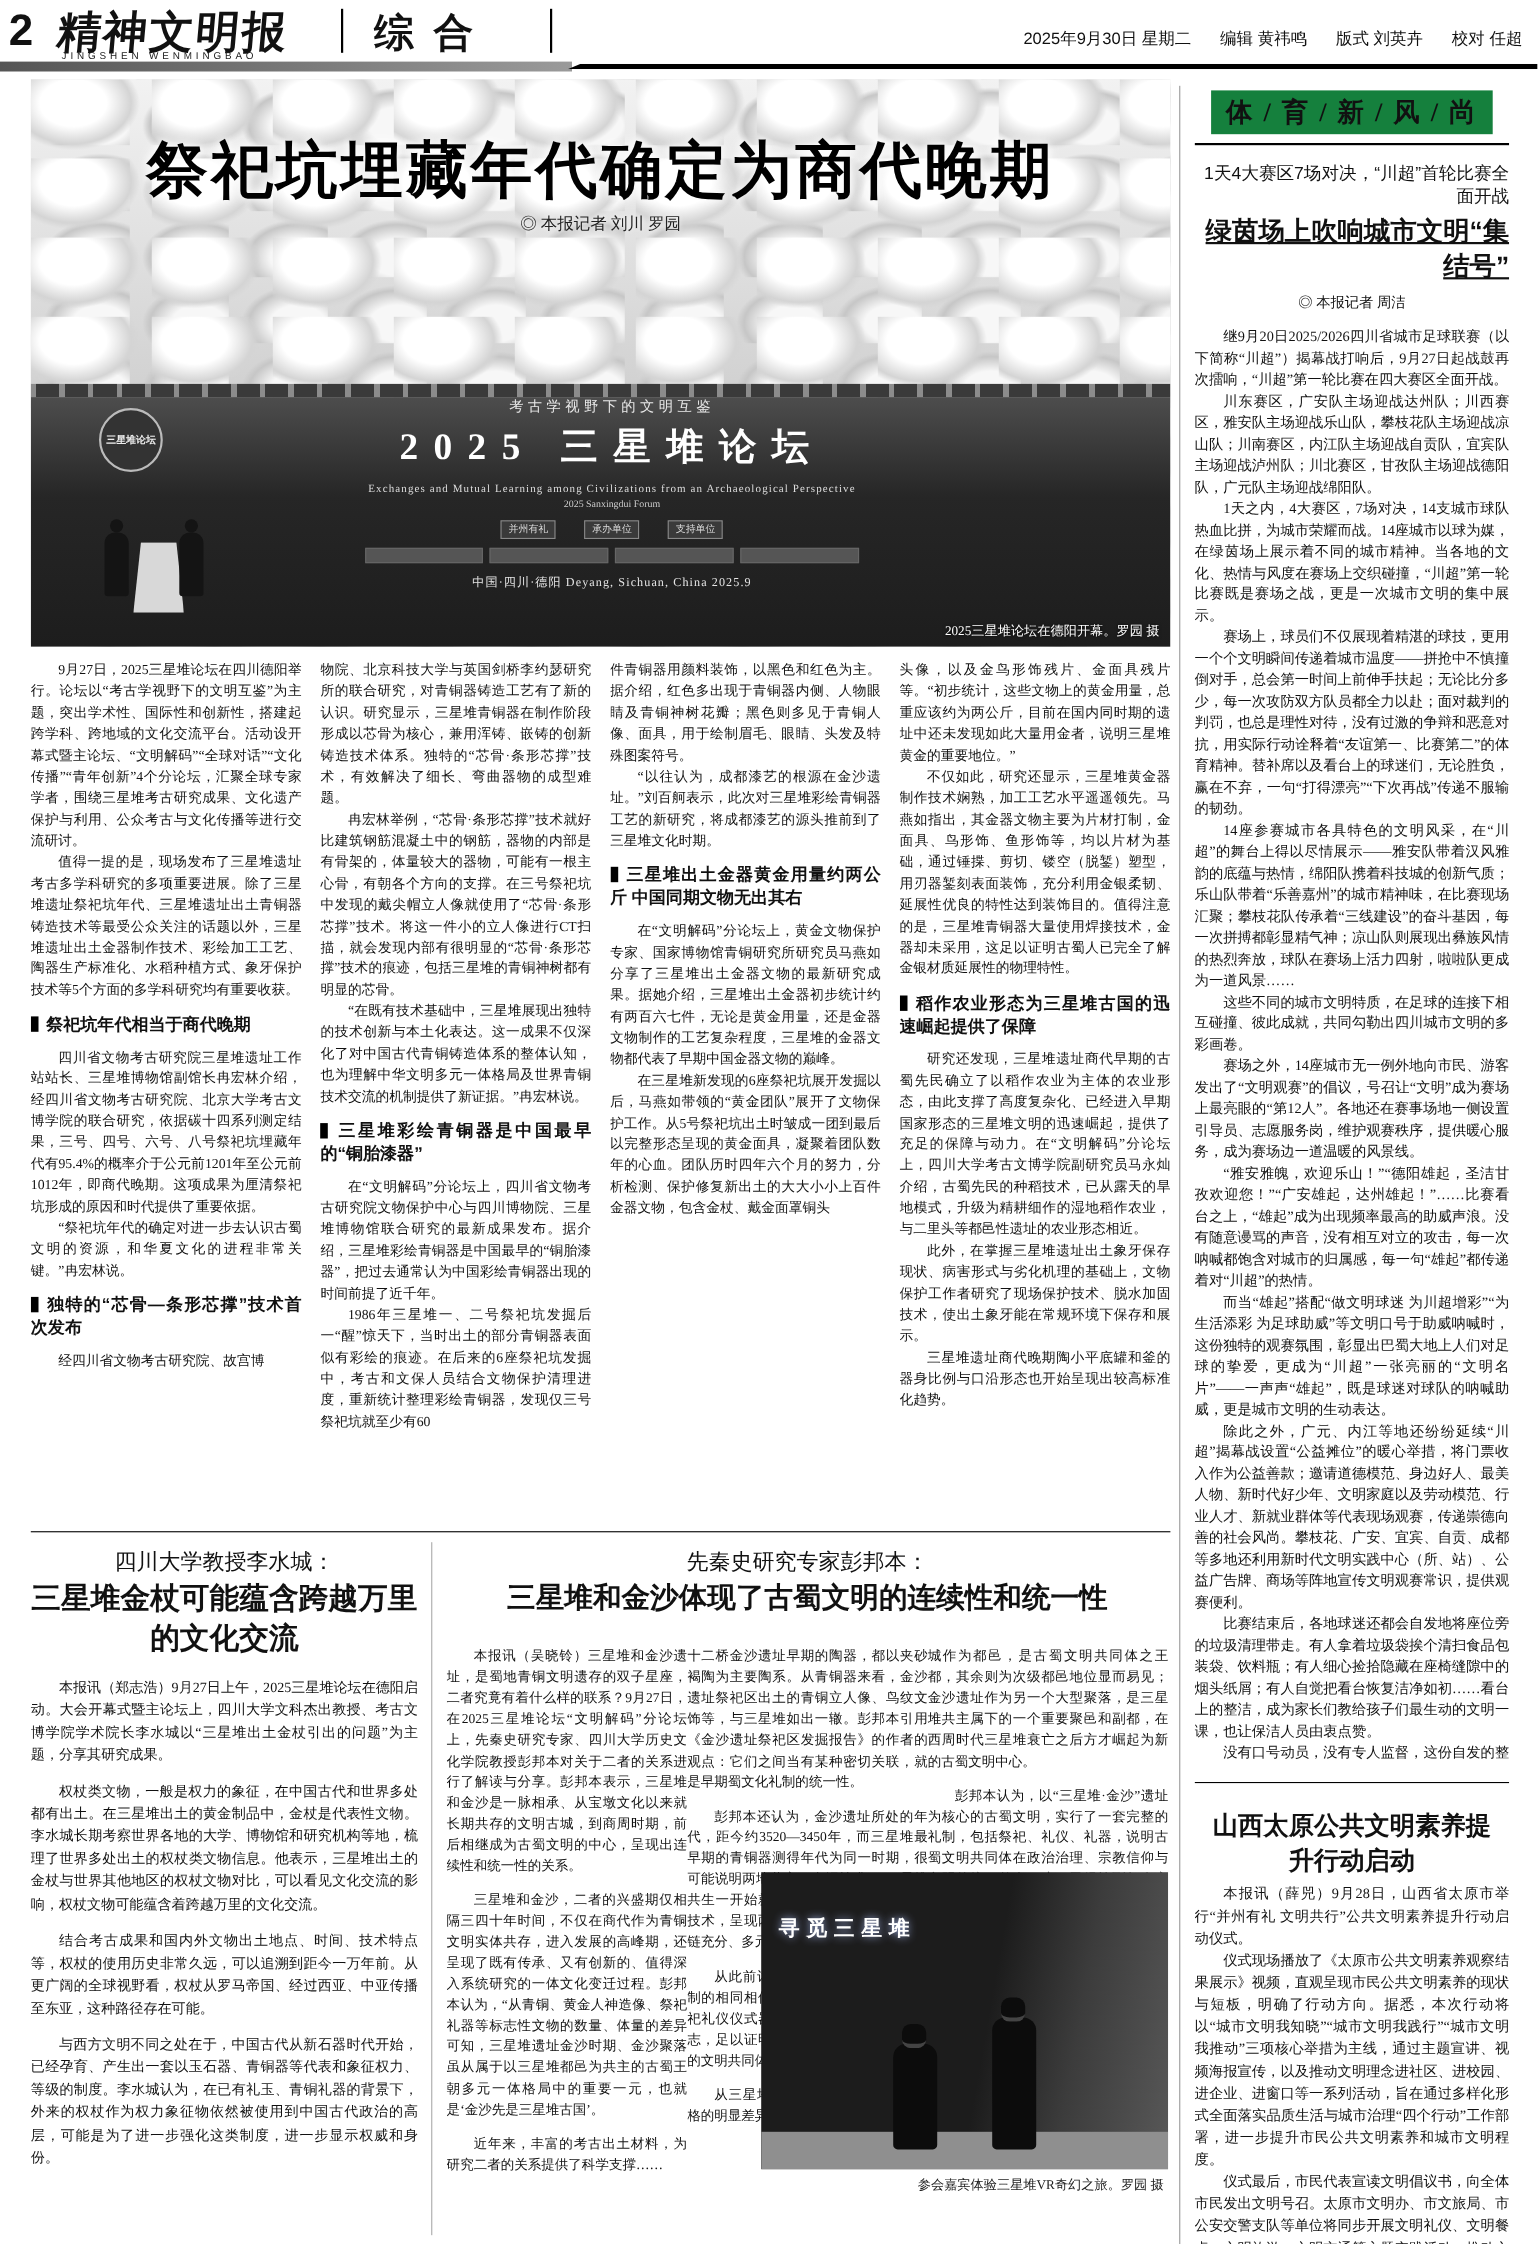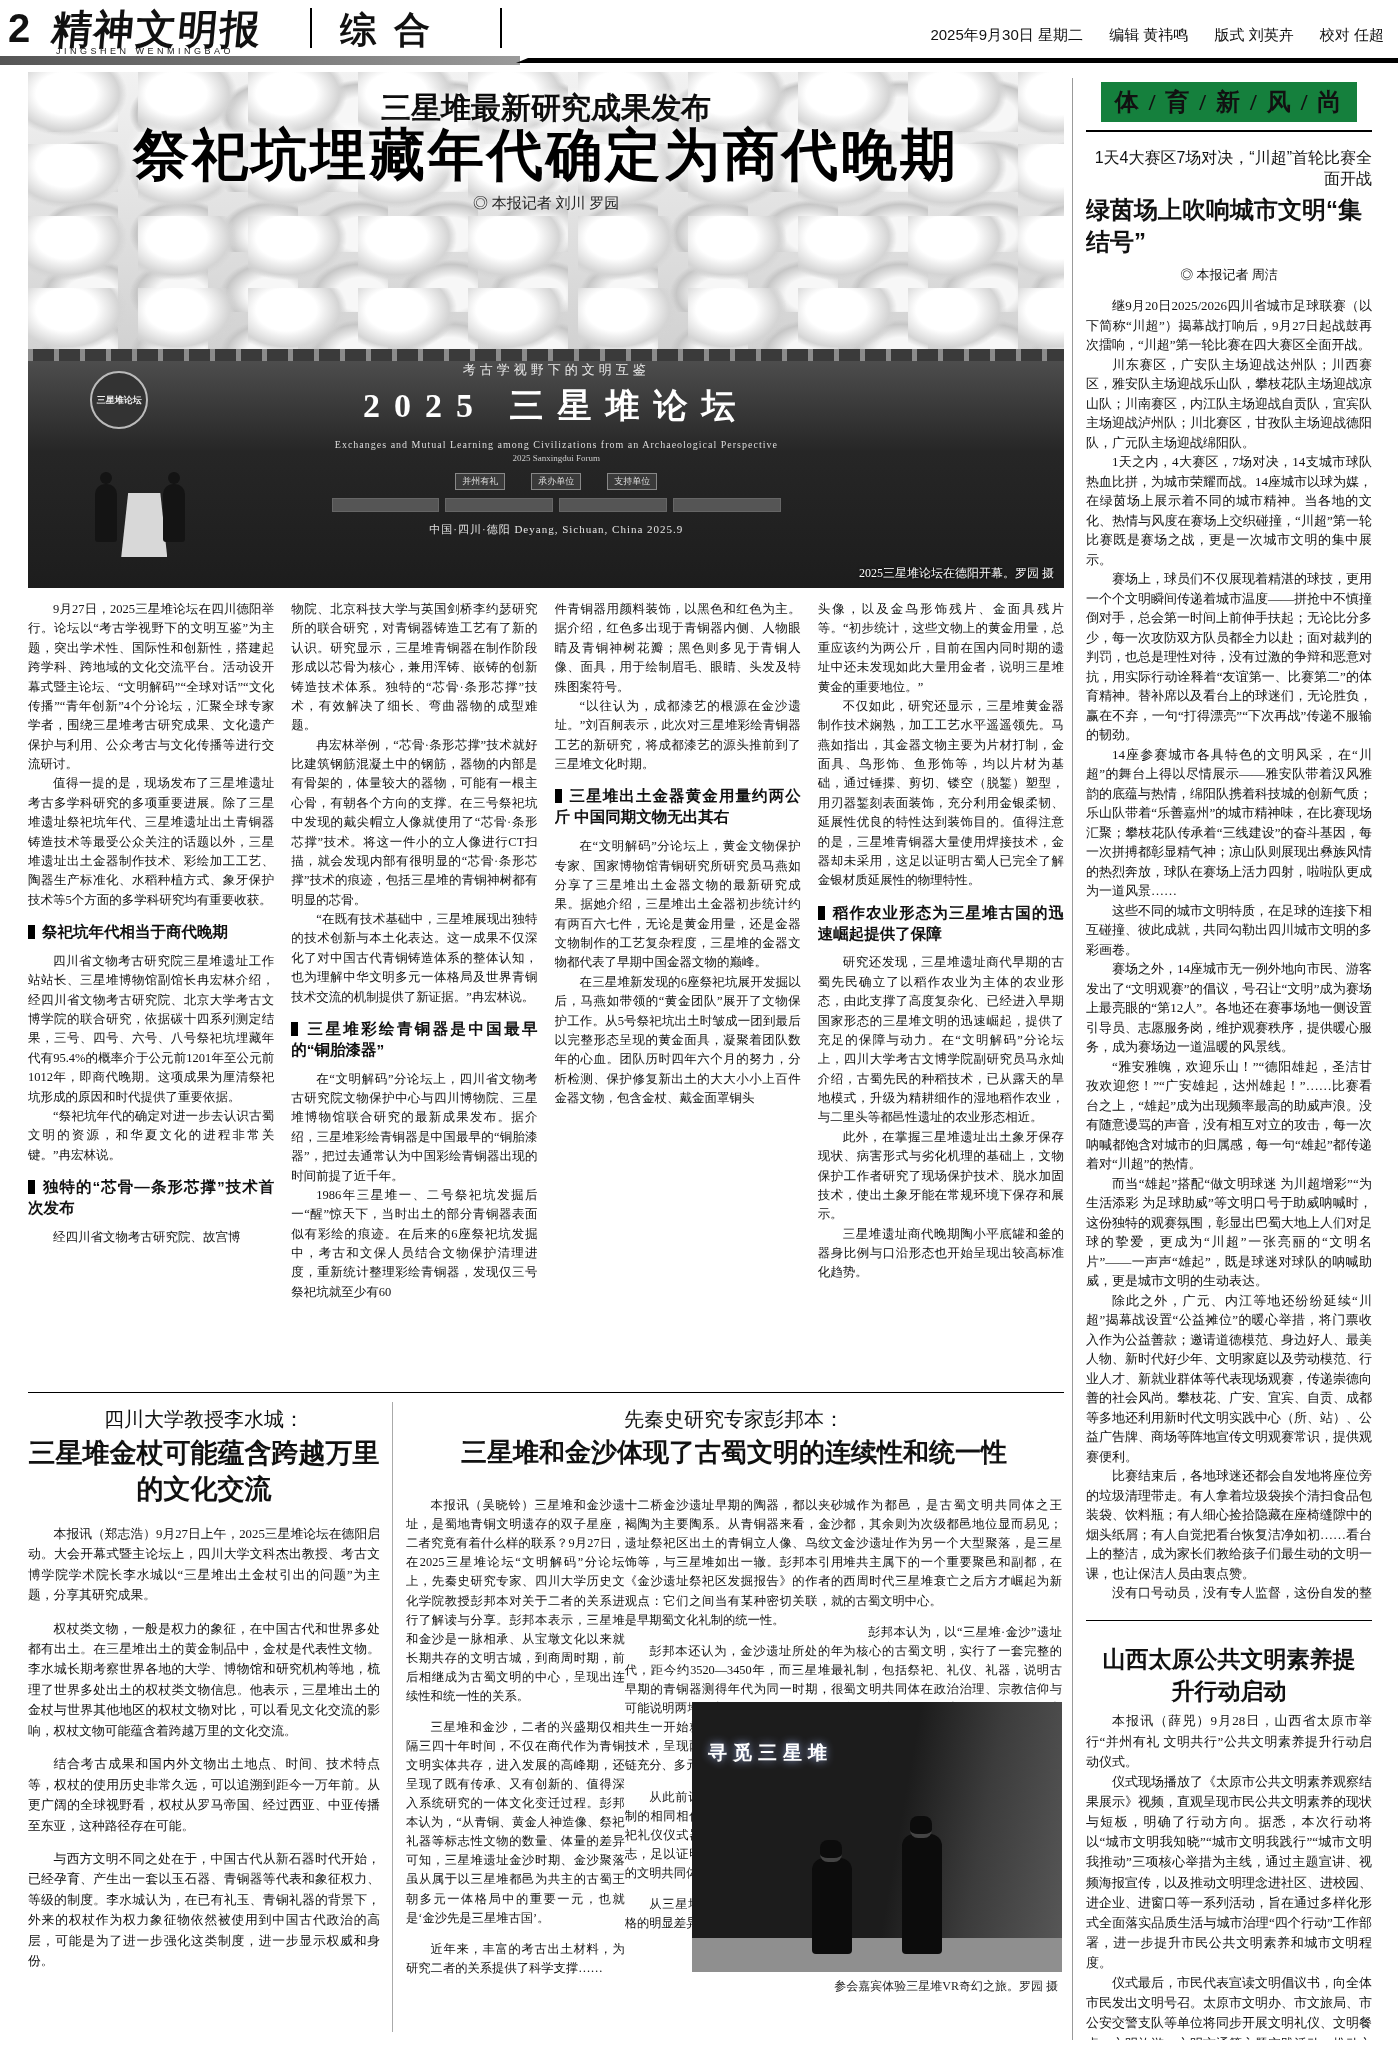--- a/index.html
+++ b/index.html
@@ -103,21 +103,21 @@
   .vrp{position:absolute;bottom:18px;width:40px;height:96px;background:#0c0c0c;border-radius:12px 12px 4px 4px;}
   .vrp::before{content:"";position:absolute;left:8px;top:-18px;width:22px;height:18px;border-radius:8px;
             background:#0c0c0c;border-bottom:4px solid #444;}
   .bm-caption{position:absolute;right:4px;top:576px;font:12px "Liberation Serif",serif;color:#222;}
   
   .rc{position:absolute;left:1086px;top:82px;width:286px;height:1958px;overflow:hidden;}
   .badge-wrap{border-bottom:2px solid #000;padding-bottom:8px;text-align:center;}
   .badge{display:inline-block;background:#15803d;padding:4px 14px;
          font:bold 24px "Liberation Serif",serif;letter-spacing:2px;}
   .rc .kick{font:16px "Liberation Sans",sans-serif;text-align:right;margin:16px 0 4px;}
-  .rc .head{font:bold 24px "Liberation Sans",sans-serif;text-align:left;margin:0 0 8px;}
+  .rc .head{font:bold 24px "Liberation Sans",sans-serif;text-align:right;margin:0 0 8px;text-decoration:underline;}
   .rc .byl{font:13px "Liberation Serif",serif;text-align:center;margin:0 0 12px;}
   .sports-body{height:1308px;overflow:hidden;font-size:13px;line-height:1.5;text-align:justify;}
   .sports-body p{margin:0;}
   .rc-divider{border-top:1px solid #000;margin:16px 0 22px;}
   .rc .head2{font:bold 23px "Liberation Sans",sans-serif;text-align:center;line-height:1.4;
              margin:0 14px 4px;}
   .shanxi-body{font-size:13px;line-height:1.55;text-align:justify;overflow:hidden;}
   .shanxi-body p{margin:0;}
 </style>
 </head>
@@ -161,21 +161,20 @@
         <span class="bd-org">支持单位</span>
       </div>
       <div class="bd-strip">
           <i></i>
           <i></i>
           <i></i>
           <i></i>
         </div>
       <div class="bd-loc">中国·四川·德阳 Deyang, Sichuan, China 2025.9</div>
     </div>
-    <div class="kicker">三星堆最新研究成果发布</div>
     <div class="headline">祭祀坑埋藏年代确定为商代晚期</div>
     <div class="m-byline">◎ 本报记者 刘川 罗园</div>
     <div class="photo-caption">2025三星堆论坛在德阳开幕。罗园 摄</div>
   </div>
 
   <div class="main-cols">
     <div class="mcol">
         <p class="pp">9月27日，2025三星堆论坛在四川德阳举行。论坛以“考古学视野下的文明互鉴”为主题，突出学术性、国际性和创新性，搭建起跨学科、跨地域的文化交流平台。活动设开幕式暨主论坛、“文明解码”“全球对话”“文化传播”“青年创新”4个分论坛，汇聚全球专家学者，围绕三星堆考古研究成果、文化遗产保护与利用、公众考古与文化传播等进行交流研讨。</p>
         <p class="pp">值得一提的是，现场发布了三星堆遗址考古多学科研究的多项重要进展。除了三星堆遗址祭祀坑年代、三星堆遗址出土青铜器铸造技术等最受公众关注的话题以外，三星堆遗址出土金器制作技术、彩绘加工工艺、陶器生产标准化、水稻种植方式、象牙保护技术等5个方面的多学科研究均有重要收获。</p>
         <h4 class="sub">祭祀坑年代相当于商代晚期</h4>

